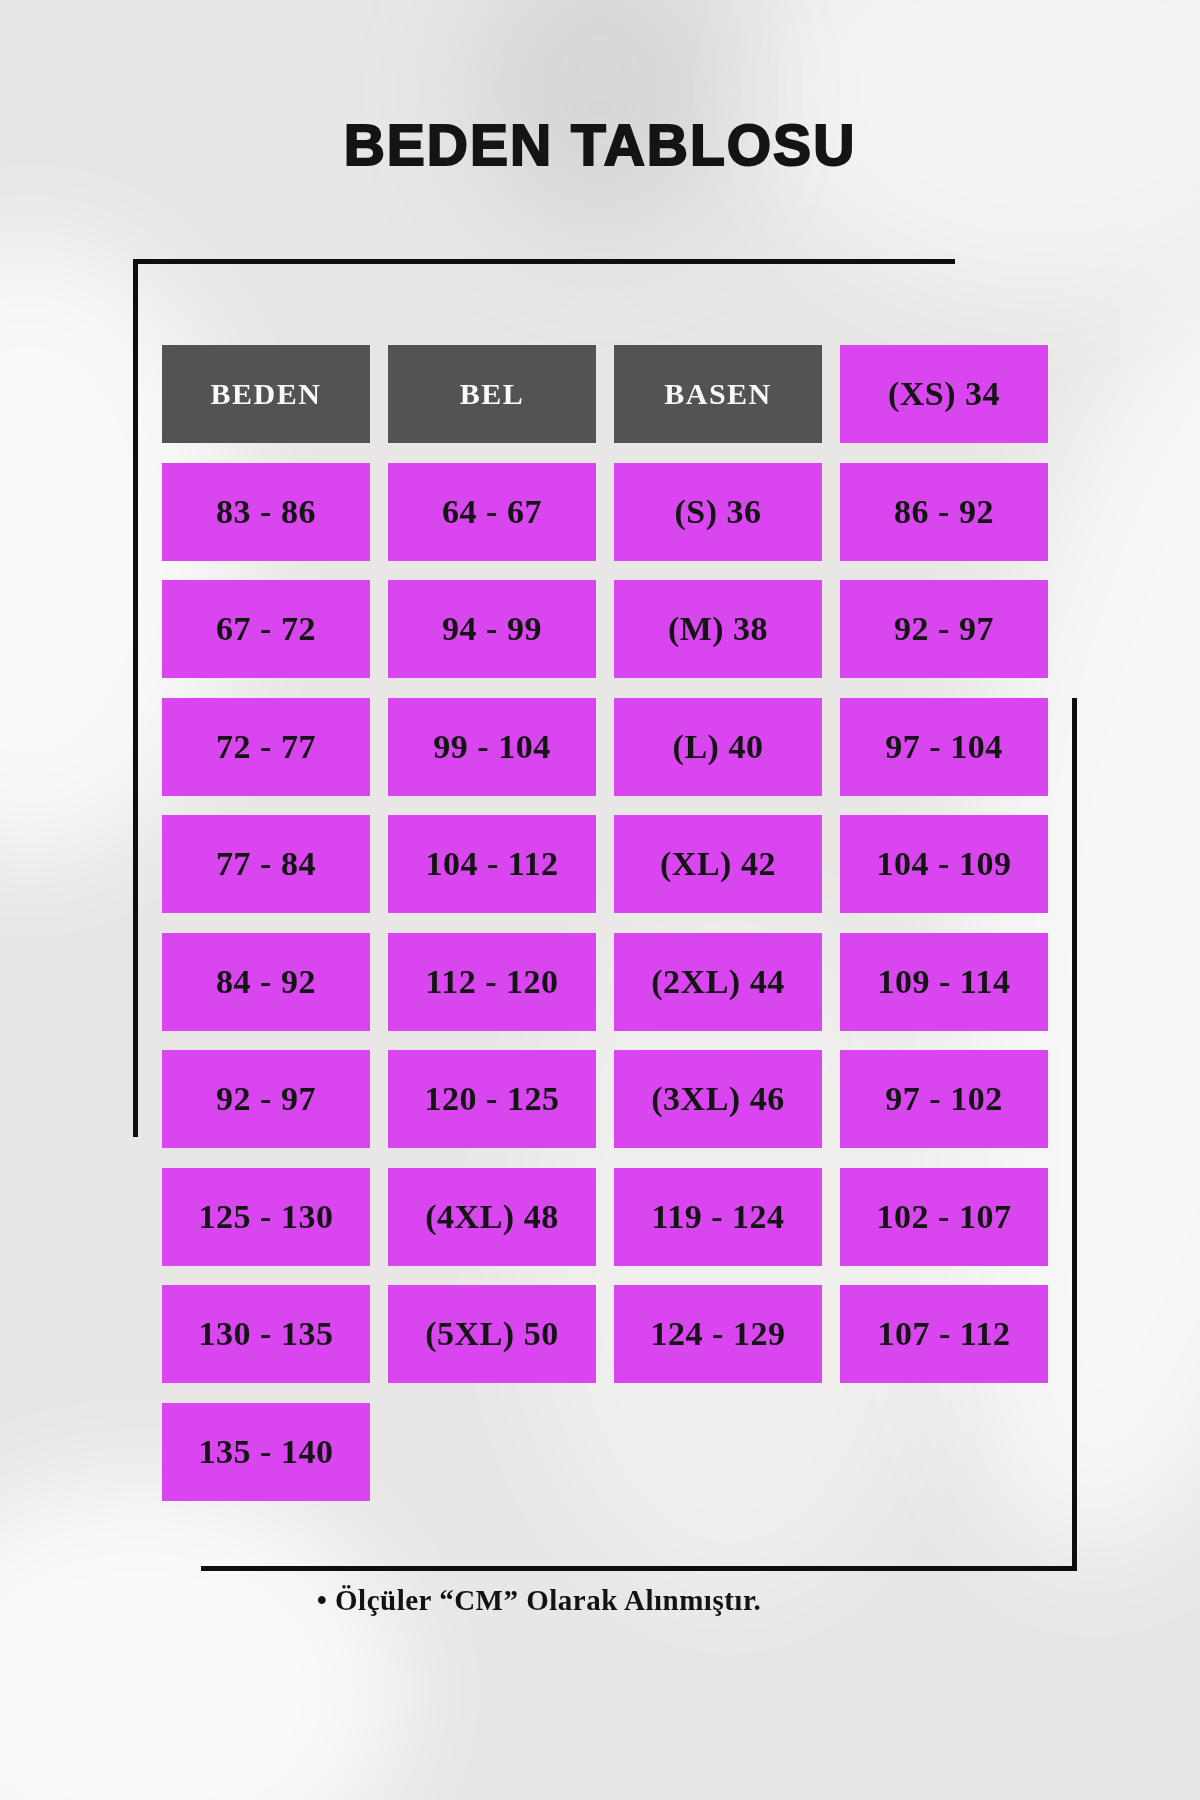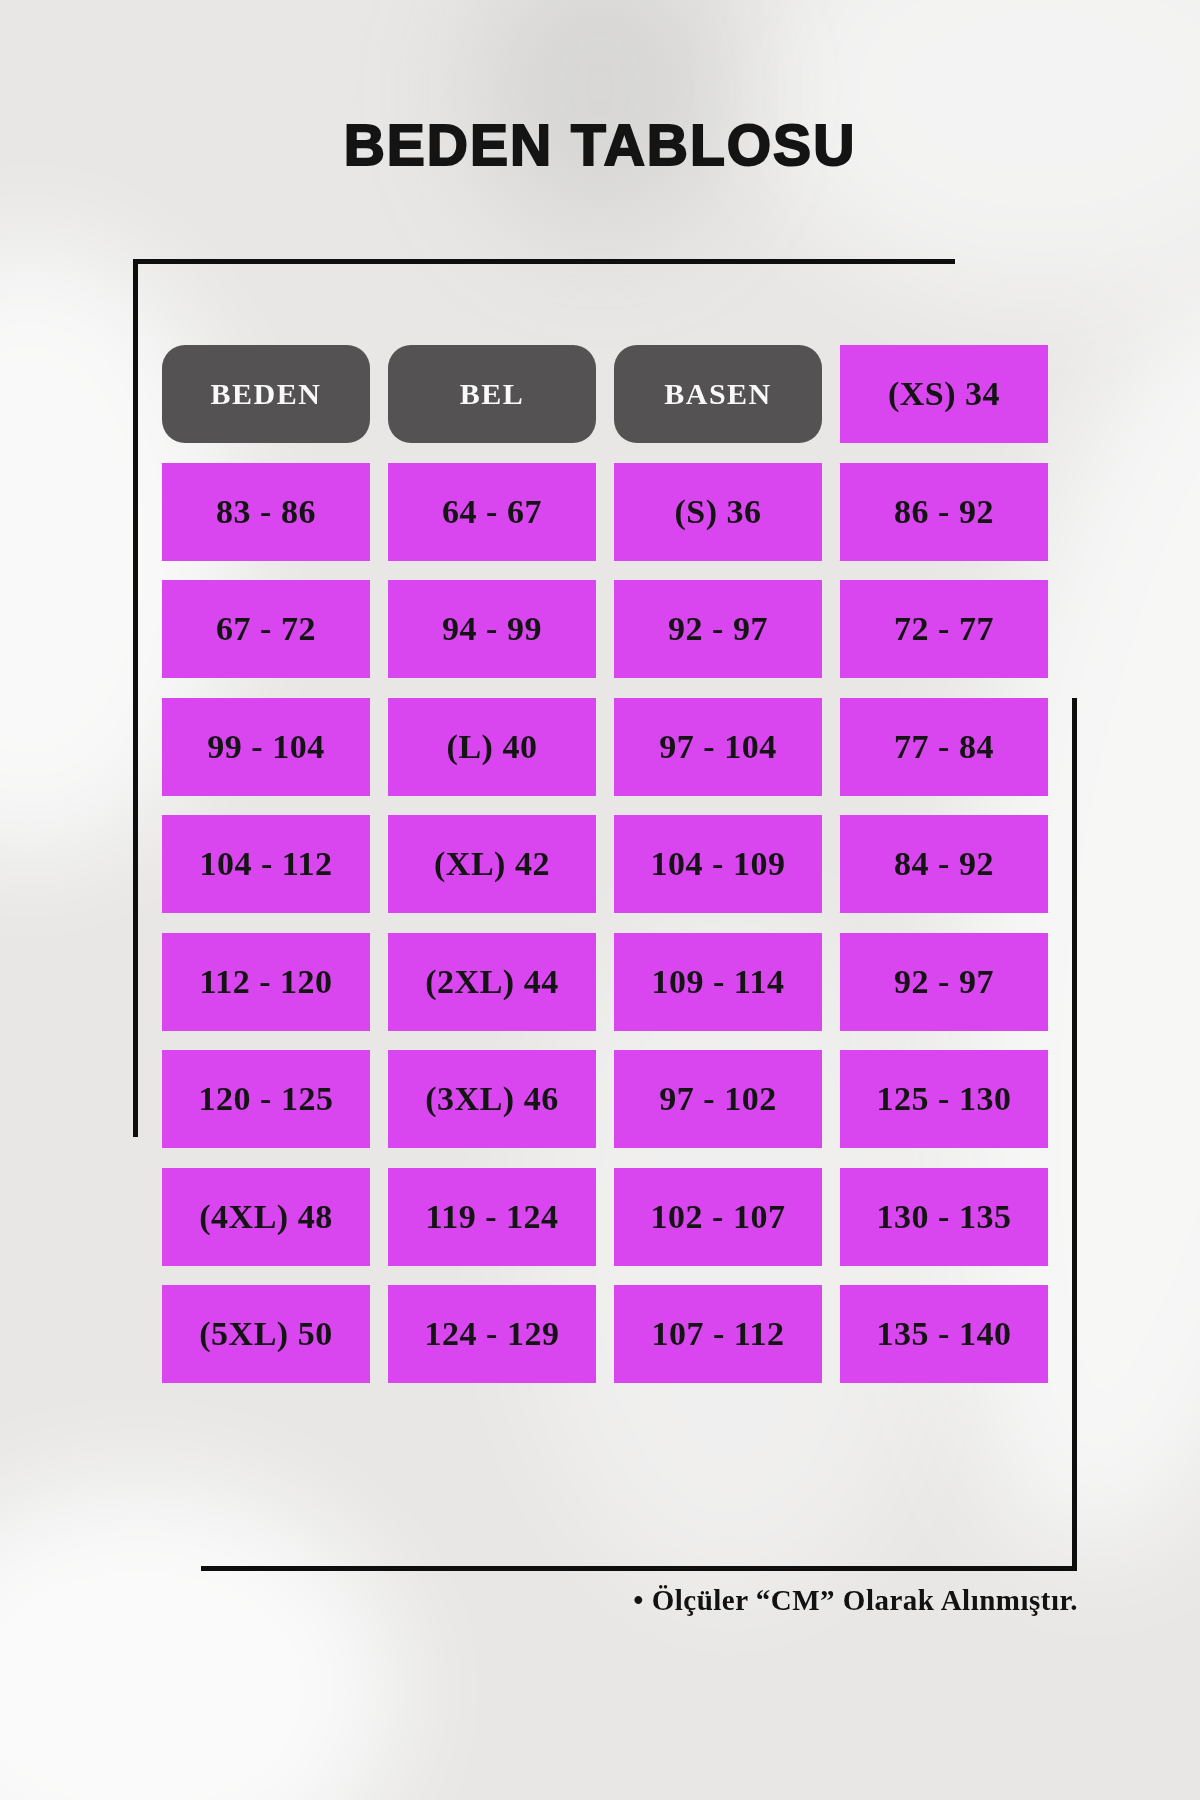--- a/index.html
+++ b/index.html
@@ -48,26 +48,26 @@
   .cell{
     display:flex;align-items:center;justify-content:center;
     background:#d946ef;
     color:#141414;
     font-weight:bold;font-size:34px;letter-spacing:.5px;
     text-align:center;
   }
   .cell.head{
     background:#545252;
     color:#faf9f9;
-    font-size:30px;letter-spacing:1.5px;border-radius:23px;
+    font-size:30px;letter-spacing:1.5px;
   }
 
   .footer-note{
     position:absolute;top:1584px;left:0;right:122px;
-    text-align:right;
+    text-align:center;
     font-weight:bold;font-size:29px;letter-spacing:.5px;
     color:#121212;
   }
 </style>
 </head>
 <body>
 
 <div class="page">
 
   <div class="blob b1"></div>
@@ -94,20 +94,21 @@
 
       <div class="cell">(XS) 34</div>
       <div class="cell">83 - 86</div>
       <div class="cell">64 - 67</div>
 
       <div class="cell">(S) 36</div>
       <div class="cell">86 - 92</div>
       <div class="cell">67 - 72</div>
       <div class="cell">94 - 99</div>
 
+      <div class="cell">(M) 38</div>
       <div class="cell">92 - 97</div>
       <div class="cell">72 - 77</div>
       <div class="cell">99 - 104</div>
 
       <div class="cell">(L) 40</div>
       <div class="cell">97 - 104</div>
       <div class="cell">77 - 84</div>
       <div class="cell">104 - 112</div>
 
       <div class="cell">(XL) 42</div>

